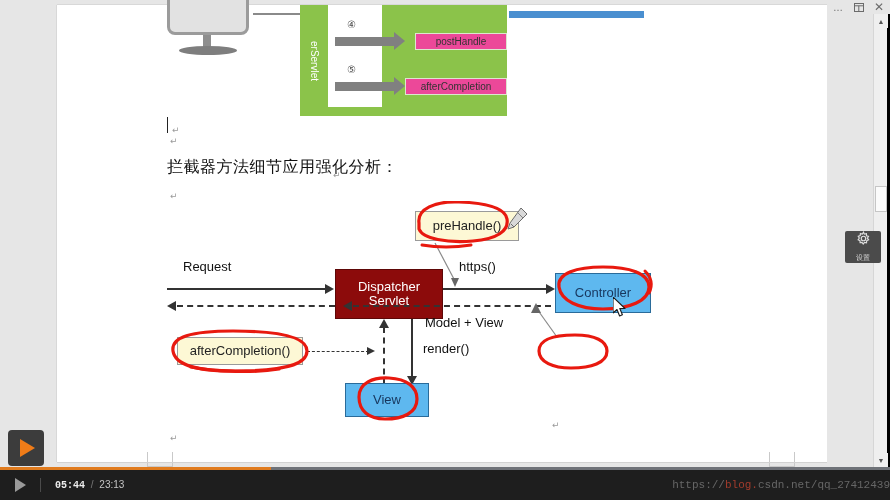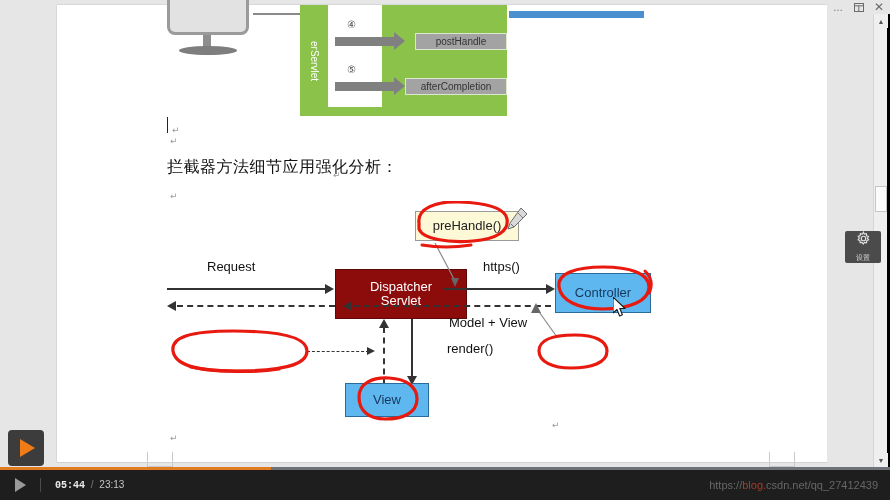--- a/index.html
+++ b/index.html
@@ -120,21 +120,21 @@
     height: 9px; background: #808080;
   }
   .gray-arrow::after {
     content: ""; position: absolute; right: -10px; top: -5px;
     border-left: 11px solid #808080;
     border-top: 9px solid transparent;
     border-bottom: 9px solid transparent;
   }
   .white-lbl {
     position: absolute;
-    background: #a3a3a3;
+    background: #ec4899;
     border: 1px solid #dce7ce;
     font-size: 10px;
     color: #333;
     text-align: center;
     line-height: 16px;
     height: 17px;
   }
 
   .blue-bar {
     position: absolute; left: 452px; top: 6px;
@@ -165,21 +165,21 @@
   .mvc { position: absolute; left: 110px; top: 196px; width: 520px; height: 236px; }
 
   .mvc .box {
     position: absolute;
     text-align: center;
     font-size: 13px;
     line-height: 1.05;
     display: flex; align-items: center; justify-content: center;
   }
   .box-dispatcher {
-    left: 168px; top: 68px; width: 132px; height: 50px;
+    left: 168px; top: 68px; width: 108px; height: 50px;
     background: #8c0b0b; border: 1px solid #5d0707;
     color: #fff; font-size: 14px; font-weight: 400;
   }
   .box-controller {
     left: 388px; top: 72px; width: 96px; height: 40px;
     background: #5eb8ef; border: 1px solid #2a6b9a;
     color: #17365d; font-size: 14px;
   }
   .box-view {
     left: 178px; top: 182px; width: 84px; height: 34px;
@@ -199,21 +199,20 @@
   .box-aftercompletion {
     left: 10px; top: 136px; width: 126px; height: 28px;
     background: #fdf8d5; border: 1px solid #9a9a9a;
     color: #222; font-size: 12px;
   }
 
   .lbl {
     position: absolute;
     font-size: 13px; color: #111;
     white-space: nowrap;
-    margin-left: 24px;
   }
 
   .solid-line { position: absolute; background: #333; }
   .arrowhead-r {
     position: absolute;
     width: 0; height: 0;
     border-left: 9px solid #333;
     border-top: 5px solid transparent;
     border-bottom: 5px solid transparent;
   }
@@ -357,24 +356,24 @@
     width: 1px; height: 14px; background: #4b4b4b;
   }
   .ctl-time {
     margin-left: 14px;
     font-size: 10px; color: #c4c4c4;
     font-family: "Liberation Sans", sans-serif;
   }
   .ctl-time .cur { color: #eee; font-weight: bold; font-family: Liberation Mono, monospace; }
   .ctl-time .sep { color: #777; margin: 0 3px; }
   .watermark {
-    position: absolute; right: 12px; top: 50%;
+    position: absolute; right: 0; top: 50%;
     transform: translateY(-50%);
     font-size: 11px; color: #6e6e6e;
-    font-family: Liberation Sans, sans-serif;
+    font-family: Liberation Mono, monospace;
     white-space: nowrap;
     opacity: 0.9;
   }
   .watermark .hl { color: #b03f2e; }
 </style>
 </head>
 <body>
 
 <div id="app">
 
@@ -463,20 +462,23 @@
             <polygon points="19,2 14,12 24,12" fill="#666"></polygon>
           </svg>
 
           <div class="dashed-v" style="left:216px; top:126px; height:58px;"></div>
           <div class="arrowhead-u" style="left:212px; top:118px;"></div>
 
           <div class="solid-line" style="left:244px; top:118px; width:2px; height:62px;"></div>
           <div class="arrowhead-d" style="left:240px; top:175px;"></div>
           <span class="lbl" style="left:256px; top:140px;">render()</span>
 
+          <div class="box box-aftercompletion">
+            <span>afterCompletion()</span>
+          </div>
           <div class="dashed-h" style="left:140px; top:150px; width:62px; border-top-width:1.5px;"></div>
           <div class="arrowhead-r" style="left:200px; top:146px; border-left-width:8px; border-top-width:4px; border-bottom-width:4px;"></div>
 
           <div class="box box-view">
             <span>View</span>
           </div>
 
           <svg class="ink" style="left:0; top:0; width:520px; height:236px;" viewBox="0 0 520 236">
 
             <path d="M252,22 C250,8 268,0 292,1 C318,2 338,6 340,18 C342,30 330,38 306,40 C280,42 256,38 252,28 Z" fill="none" stroke="#e8190f" stroke-width="3.2" stroke-linecap="round"></path>

